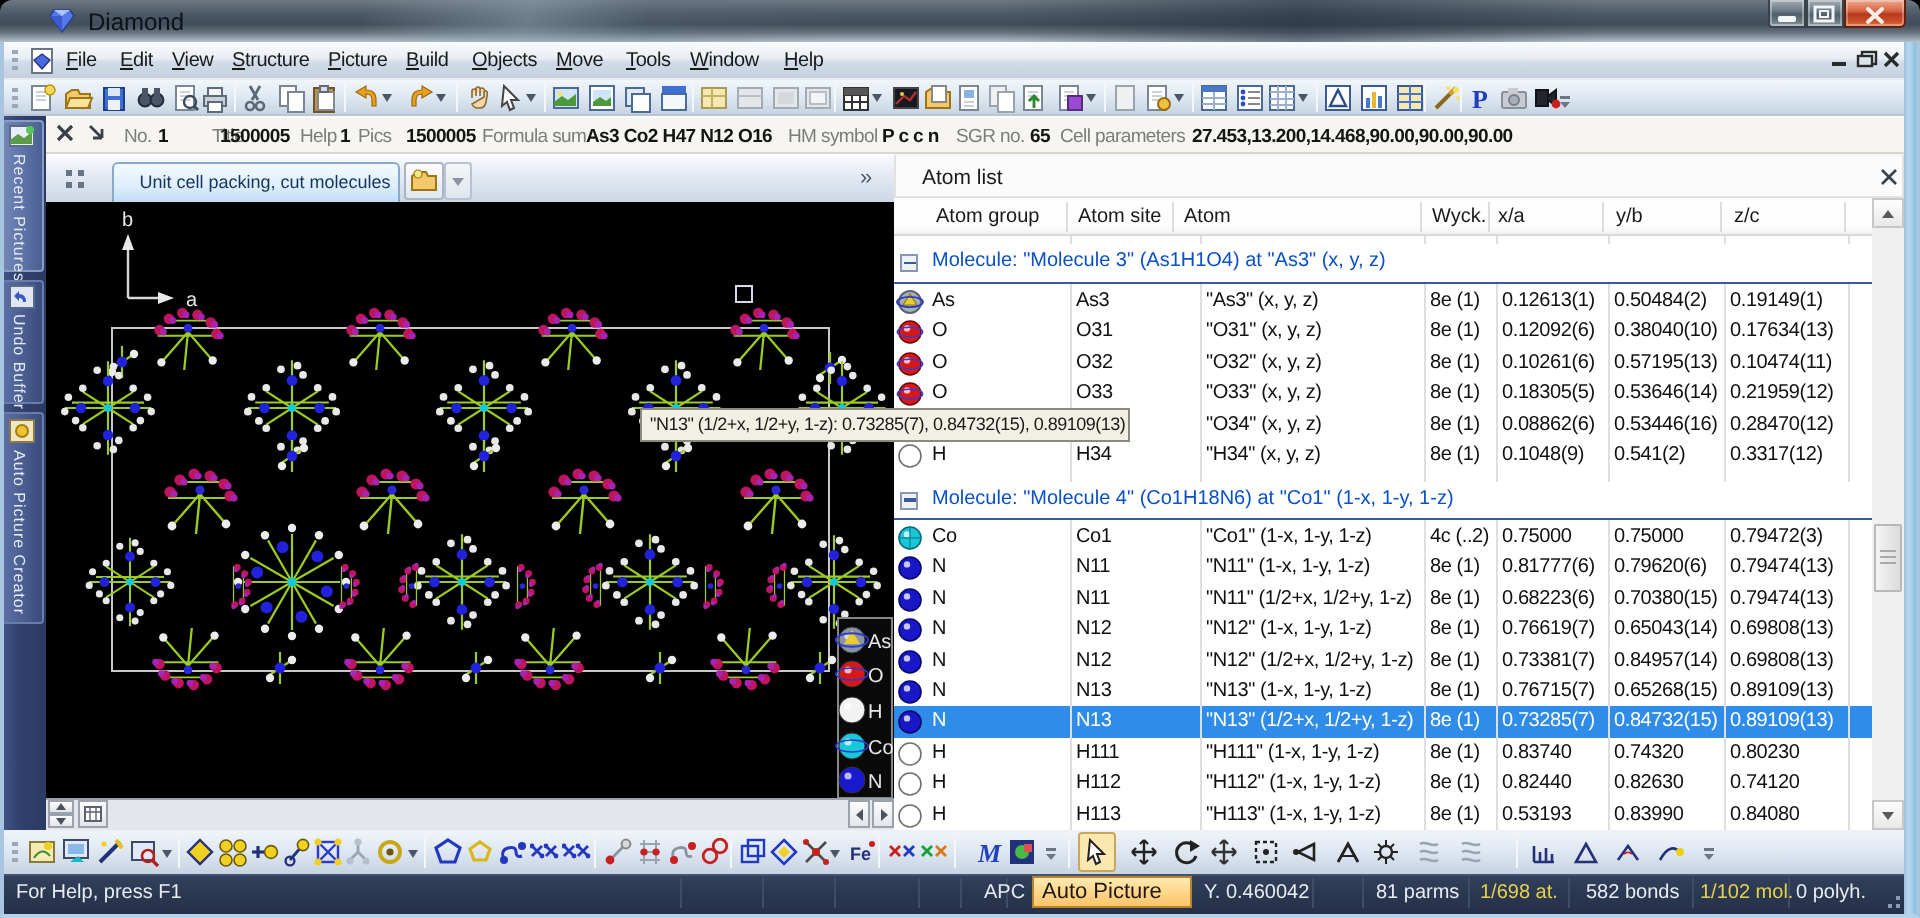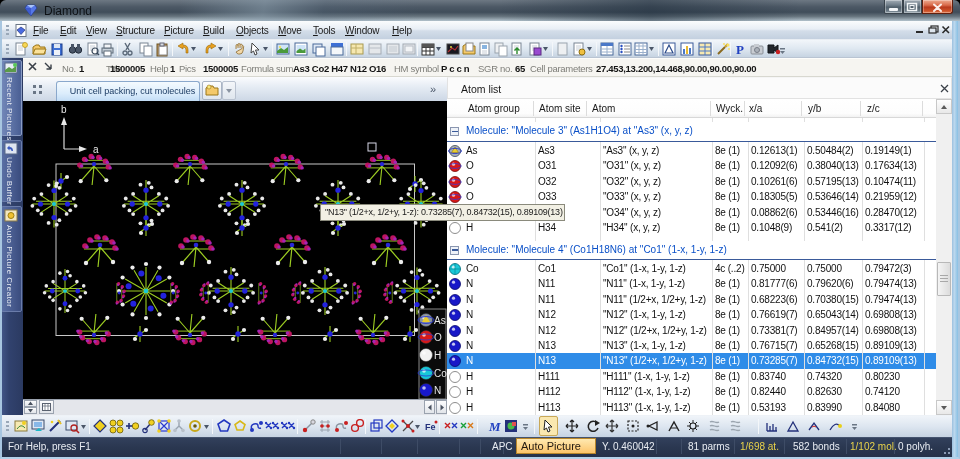--- a/index.html
+++ b/index.html
@@ -423,21 +423,21 @@
       <svg class="abs" style="left:1px;top:1px" width="15" height="14" viewBox="0 0 15 14">
         <circle cx="7" cy="7" r="5.5" fill="#d81818" stroke="#700a0a" stroke-width="0.8"></circle>
         <circle cx="5.5" cy="5.2" r="1.6" fill="rgba(255,255,255,0.75)"></circle>
         <ellipse cx="7" cy="7" rx="6.3" ry="2.4" fill="none" stroke="#3a3ad0" stroke-width="0.8"></ellipse>
       </svg>
       <div class="tc" style="left:19px;color:#111">O</div>
       <div class="tc" style="left:91px;color:#111">O31</div>
       <div class="tc" style="left:156px;color:#111">"O31" (x, y, z)</div>
       <div class="tc" style="left:268px;color:#111">8e (1)</div>
       <div class="tc" style="left:304px;color:#111">0.12092(6)</div>
-      <div class="tc" style="left:360px;color:#111">0.38040(13)</div>
+      <div class="tc" style="left:360px;color:#111">0.38040(10)</div>
       <div class="tc" style="left:418px;color:#111">0.17634(13)</div>
     </div>
     <div class="trow" style="top:55.8px;">
       <svg class="abs" style="left:1px;top:1px" width="15" height="14" viewBox="0 0 15 14">
         <circle cx="7" cy="7" r="5.5" fill="#d81818" stroke="#700a0a" stroke-width="0.8"></circle>
         <circle cx="5.5" cy="5.2" r="1.6" fill="rgba(255,255,255,0.75)"></circle>
         <ellipse cx="7" cy="7" rx="6.3" ry="2.4" fill="none" stroke="#3a3ad0" stroke-width="0.8"></ellipse>
       </svg>
       <div class="tc" style="left:19px;color:#111">O</div>
       <div class="tc" style="left:91px;color:#111">O32</div>

